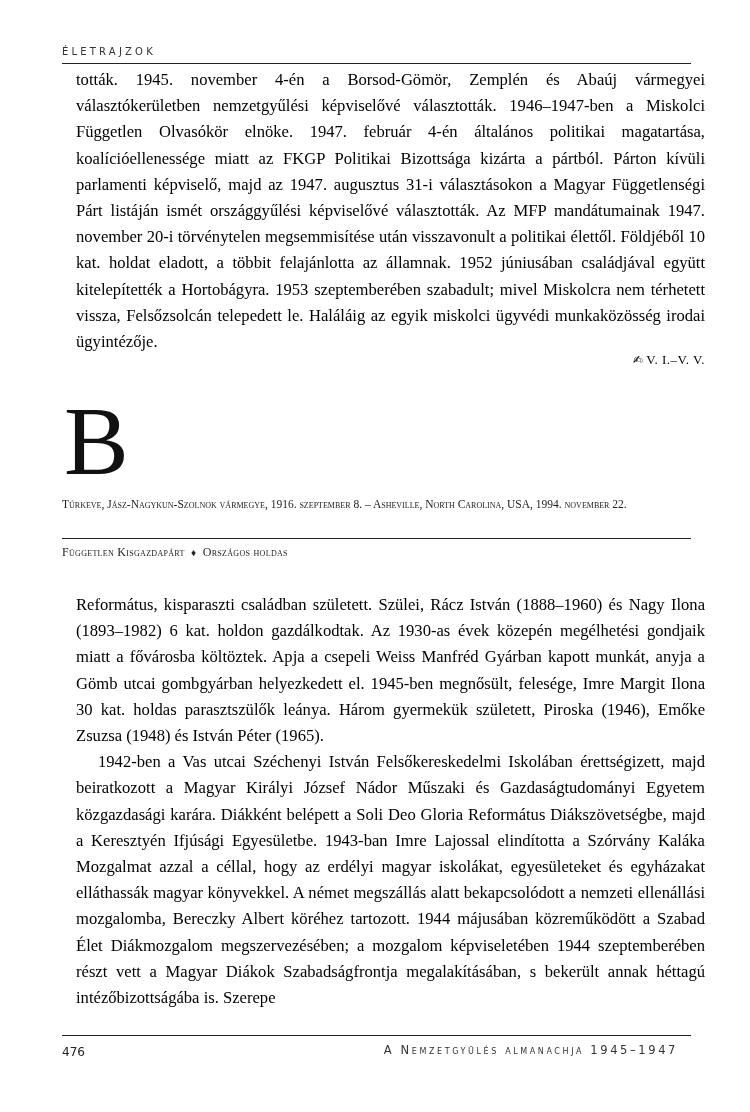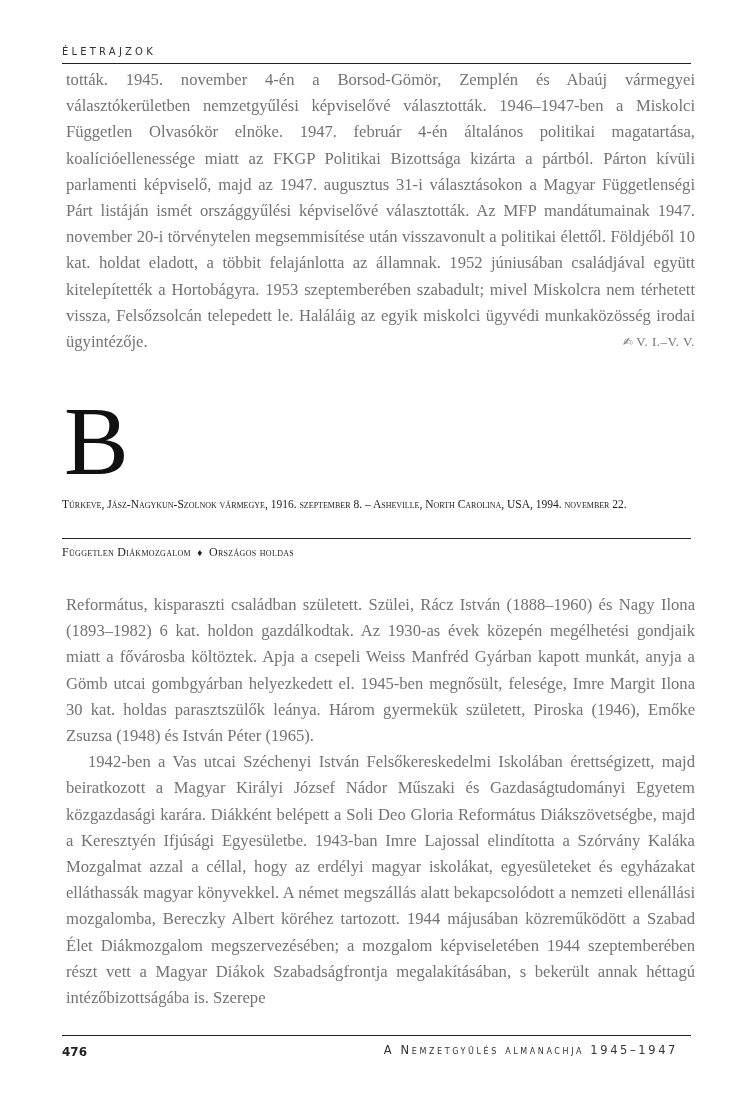--- a/index.html
+++ b/index.html
@@ -30,39 +30,40 @@
       width: 629px;
       height: 0;
       border-top: 1.3px solid #222;
     }
     .rule-top { top: 63px; }
     .rule-mid { top: 538px; }
     .rule-foot { top: 1035px; }
 
     .body-text {
       position: absolute;
-      left: 66px;
+      left: 76px;
       width: 629px;
       font-size: 16.6px;
       line-height: 26.2px;
       text-align: justify;
-      color: #737373;
+      color: #000000;
     }
     .body-text p {
       margin: 0;
       text-align-last: left;
     }
     .block-1 { top: 67px; }
     .block-2 { top: 592px; }
     .indent { text-indent: 22px; }
 
     .signature {
       float: right;
       font-size: 13px;
       letter-spacing: 0.5px;
+      margin-top: 18px;
     }
     .pen {
       font-family: "DejaVu Sans", sans-serif;
       font-size: 12px;
       margin-right: 3px;
     }
 
     .heading {
       position: absolute;
       left: 62px;
@@ -107,21 +108,21 @@
       color: #222;
       letter-spacing: 0.3px;
     }
     .diamond { font-size: 10px; padding: 0 3px; }
 
     .page-number {
       position: absolute;
       left: 62px;
       top: 1045px;
       font-family: "DejaVu Sans", "Liberation Sans", sans-serif;
-      font-weight: bold;
+      font-weight: normal;
       font-size: 12px;
       color: #222;
     }
     .book-title {
       position: absolute;
       right: 72px;
       top: 1043px;
       font-family: "DejaVu Sans", "Liberation Sans", sans-serif;
       font-size: 11.5px;
       letter-spacing: 2.6px;
@@ -145,21 +146,21 @@
 </div>
 
 <div class="heading">
   <span class="dropcap">B</span>
 </div>
 
 <div class="birth-info">Túrkeve, Jász-Nagykun-Szolnok vármegye, 1916. szeptember 8. – Asheville, North Carolina, USA, 1994. november 22.</div>
 <div class="rule rule-mid"></div>
 
 <div class="party">
-  <span>Független Diákmozgalom</span>
+  <span>Független Kisgazdapárt</span>
   <span class="diamond">♦</span>
   <span>Országos holdas</span>
 </div>
 
 <div class="body-text block-2">
   <p>Református, kisparaszti családban született. Szülei, Rácz István (1888–1960) és Nagy Ilona (1893–1982) 6 kat. holdon gazdálkodtak. Az 1930-as évek közepén megélhetési gondjaik miatt a fővárosba költöztek. Apja a csepeli Weiss Manfréd Gyárban kapott munkát, anyja a Gömb utcai gombgyárban helyezkedett el. 1945-ben megnősült, felesége, Imre Margit Ilona 30 kat. holdas parasztszülők leánya. Három gyermekük született, Piroska (1946), Emőke Zsuzsa (1948) és István Péter (1965).</p>
   <p class="indent">1942-ben a Vas utcai Széchenyi István Felsőkereskedelmi Iskolában érettségizett, majd beiratkozott a Magyar Királyi József Nádor Műszaki és Gazdaságtudományi Egyetem közgazdasági karára. Diákként belépett a Soli Deo Gloria Református Diákszövetségbe, majd a Keresztyén Ifjúsági Egyesületbe. 1943-ban Imre Lajossal elindította a Szórvány Kaláka Mozgalmat azzal a céllal, hogy az erdélyi magyar iskolákat, egyesületeket és egyházakat elláthassák magyar könyvekkel. A német megszállás alatt bekapcsolódott a nemzeti ellenállási mozgalomba, Bereczky Albert köréhez tartozott. 1944 májusában közreműködött a Szabad Élet Diákmozgalom megszervezésében; a mozgalom képviseletében 1944 szeptemberében részt vett a Magyar Diákok Szabadságfrontja megalakításában, s bekerült annak héttagú intézőbizottságába is. Szerepe</p>
 </div>
 
 <div class="rule rule-foot"></div>

